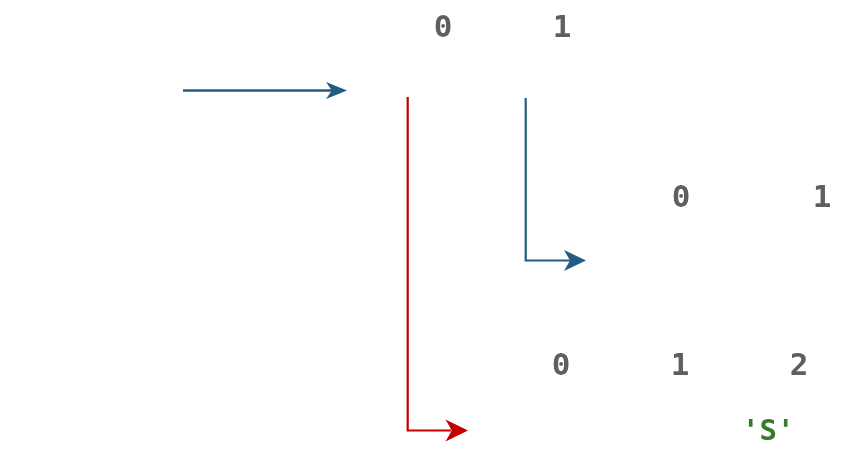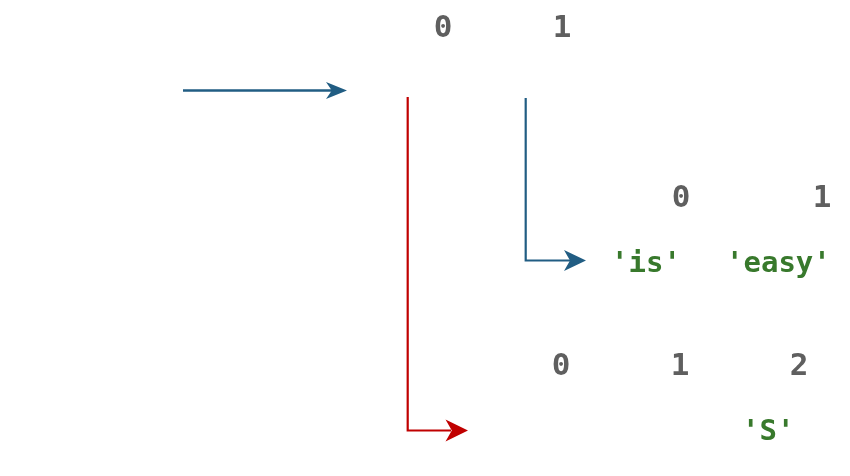--- a/index.html
+++ b/index.html
@@ -71,22 +71,20 @@
     <path d="M 407.7 97 L 407.7 430.5 L 451 430.5" fill="none" stroke="#c00000" stroke-width="2.2"></path>
     <polygon points="468,430.5 445.5,419.5 451.8,430.5 445.5,441.5" fill="#c00000"></polygon>
   </svg>
 
   <span class="idx top-0">0</span>
   <span class="idx top-1">1</span>
 
   <span class="idx right-0">0</span>
   <span class="idx right-1">1</span>
 
-  <span class="str val-is">'is'</span>
-  <span class="str val-easy">'easy'</span>
 
   <span class="idx bottom-0">0</span>
   <span class="idx bottom-1">1</span>
   <span class="idx bottom-2">2</span>
 
   <span class="str val-s">'S'</span>
 
 </div>
 
 </body></html>

